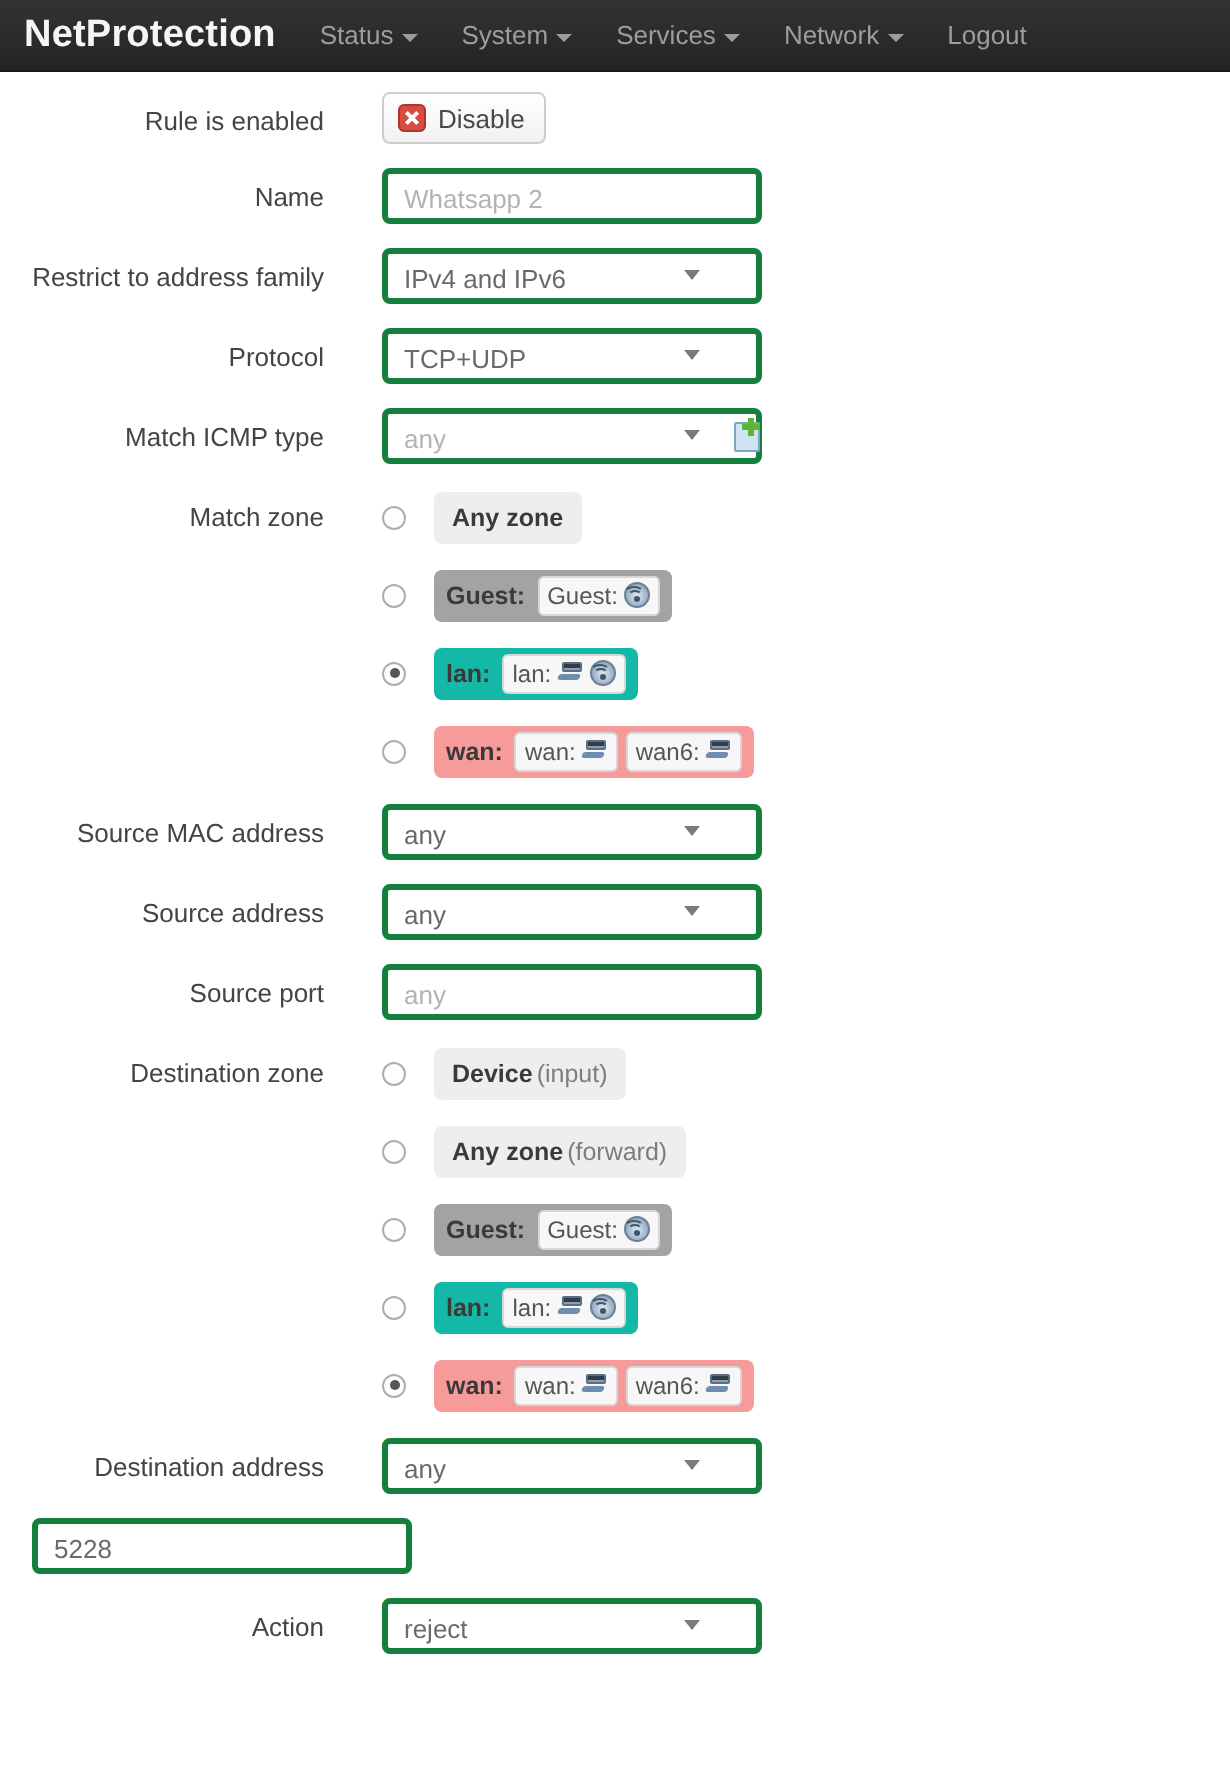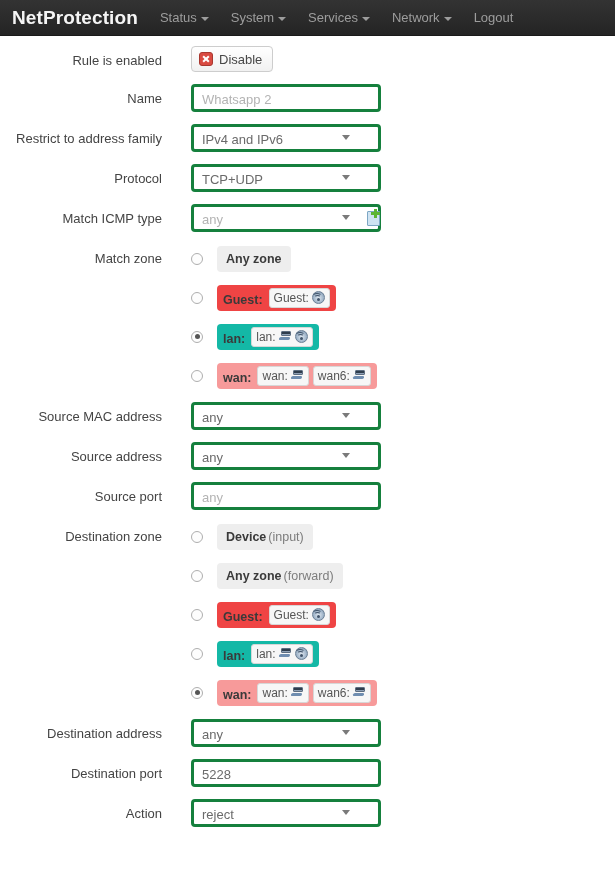--- a/index.html
+++ b/index.html
@@ -172,29 +172,29 @@
     content: "";
     position: absolute;
     left: 2.5px; top: 2.5px;
     width: 5px; height: 5px;
     border-radius: 50%;
     background: #555555;
   }
 
   .zone-badge {
     display: inline-flex;
-    align-items: flex-end;
+    align-items: center;
     border-radius: 4px;
     padding: 3px 6px;
     font-size: 12.5px;
     line-height: 16px;
     white-space: nowrap;
   }
   .zone-badge.plain { background: #eeeeee; padding: 5px 9px; }
-  .zone-badge.guest { background: #ef4444; }
+  .zone-badge.guest { background: #a3a3a3; }
   .zone-badge.lan   { background: #14b8a6; }
   .zone-badge.wan   { background: #f79a9a; }
 
   .zone-name { font-weight: bold; color: #3a3a3a; margin-right: 6px; }
   .zone-sub  { color: #7d7d7d; font-weight: normal; margin-left: 2px; }
   .zone-badge.plain .zone-name { margin-right: 0; }
 
   .iface-chip {
     display: inline-flex;
     align-items: center;
@@ -529,21 +529,20 @@
     <div class="label-col">Destination address</div>
     <div class="field-col">
       <div class="select-wrap">
         <div class="ctl">any</div>
         <span class="select-arrow"></span>
       </div>
     </div>
   </div>
 
   <div class="row">
-    <div class="label-col">Destination port</div>
     <div class="field-col">
       <div class="ctl">5228</div>
     </div>
   </div>
 
   <div class="row">
     <div class="label-col">Action</div>
     <div class="field-col">
       <div class="select-wrap">
         <div class="ctl">reject</div>

